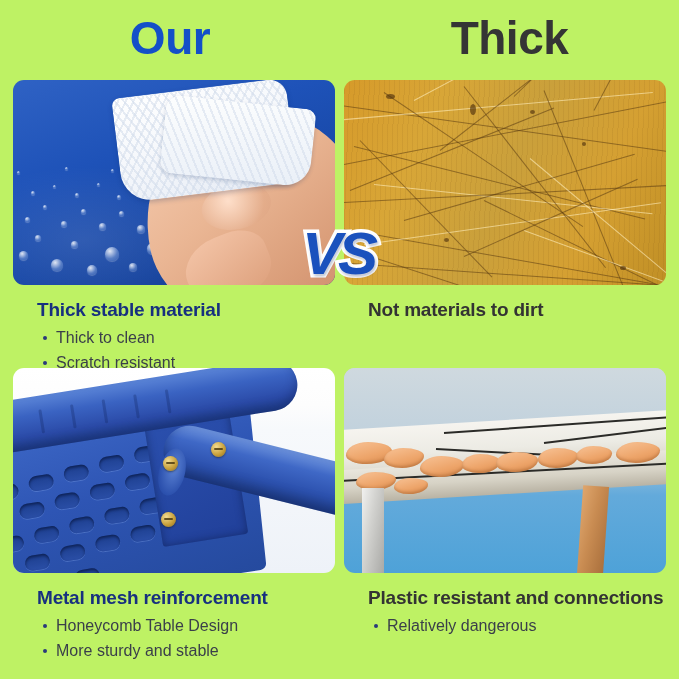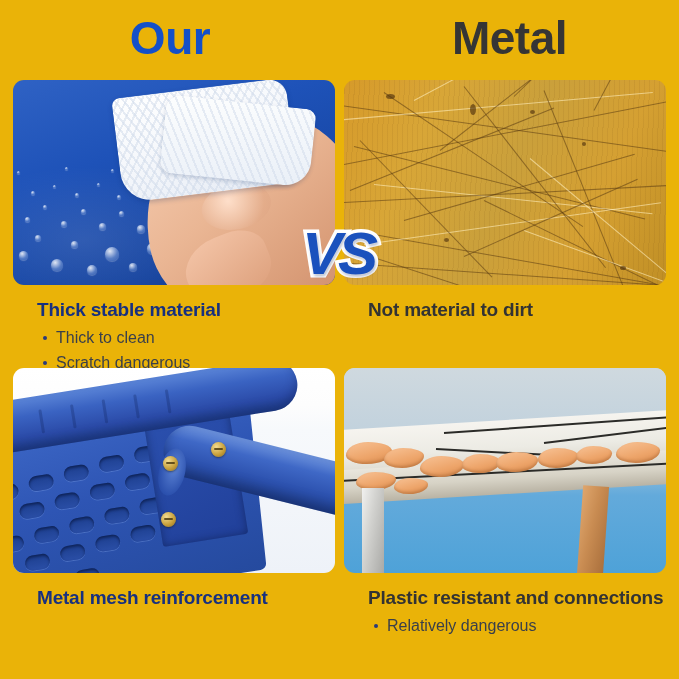--- a/index.html
+++ b/index.html
@@ -12,21 +12,21 @@
     height: 679px;
     overflow: hidden;
     font-family: "Liberation Sans", sans-serif;
     -webkit-font-smoothing: antialiased;
   }
 
   .page {
     position: relative;
     width: 679px;
     height: 679px;
-    background: #eab308;
+    background: #bef264;
   }
 
   
   .header-row {
     position: absolute;
     top: 0;
     left: 0;
     width: 679px;
     height: 78px;
   }
@@ -374,21 +374,21 @@
     background: #2a3a7a;
   }
 </style>
 </head>
 <body>
 
 <div class="page">
 
   <div class="header-row">
     <div class="header-title header-our">Our</div>
-    <div class="header-title header-other">Metal</div>
+    <div class="header-title header-other">Thick</div>
   </div>
 
   <div class="cmp-row row-1">
 
     <div class="cell left">
       <div class="photo ph-frosted">
         <div class="droplets">
           <div class="drop" style="left:6px;  top:96px; width:9px;  height:9px;"></div>
           <div class="drop" style="left:22px; top:80px; width:6px;  height:6px;"></div>
           <div class="drop" style="left:38px; top:104px;width:12px; height:12px;"></div>
@@ -427,21 +427,21 @@
           <div class="knuckle" style="left:58px;  top:70px; width:70px; height:46px;"></div>
         </div>
         <div class="thumb"></div>
         <div class="wipe"></div>
         <div class="wipe2"></div>
       </div>
       <div class="caption">
         <div class="cap-head blue">Thick stable material</div>
         <ul class="cap-list">
           <li>Thick to clean</li>
-          <li>Scratch dangerous</li>
+          <li>Scratch resistant</li>
         </ul>
       </div>
     </div>
 
     <div class="cell right">
       <div class="photo ph-wood">
         <div class="scratches">
           <div class="sc" style="left:-10px; top:24px;  width:340px; transform:rotate(8deg);"></div>
           <div class="sc light" style="left:-10px; top:40px; width:320px; transform:rotate(-5deg);"></div>
           <div class="sc" style="left:10px;  top:66px;  width:300px; transform:rotate(14deg);"></div>
@@ -468,21 +468,21 @@
           <div class="sc" style="left:120px; top:176px; width:190px; transform:rotate(-24deg);"></div>
           <div class="knot" style="left:42px;  top:14px;  width:9px;  height:5px;"></div>
           <div class="knot" style="left:126px; top:24px;  width:6px;  height:11px;"></div>
           <div class="knot" style="left:186px; top:30px;  width:5px;  height:4px;"></div>
           <div class="knot" style="left:238px; top:62px;  width:4px;  height:4px;"></div>
           <div class="knot" style="left:100px; top:158px; width:5px;  height:4px;"></div>
           <div class="knot" style="left:276px; top:186px; width:6px;  height:4px;"></div>
         </div>
       </div>
       <div class="caption">
-        <div class="cap-head dark">Not material to dirt</div>
+        <div class="cap-head dark">Not materials to dirt</div>
       </div>
     </div>
 
     <div class="vs-badge vs-row1">VS</div>
   </div>
 
   <div class="cmp-row row-2">
 
     <div class="cell left">
       <div class="photo ph-mesh">
@@ -519,20 +519,24 @@
           <div class="ridge" style="left:188px;"></div>
         </div>
         <div class="leg"></div>
         <div class="leg-cap"></div>
         <div class="screw" style="left:198px; top:74px;"></div>
         <div class="screw" style="left:150px; top:88px;"></div>
         <div class="screw" style="left:148px; top:144px;"></div>
       </div>
       <div class="caption">
         <div class="cap-head blue">Metal mesh reinforcement</div>
+        <ul class="cap-list">
+          <li>Honeycomb Table Design</li>
+          <li>More sturdy and stable</li>
+        </ul>
       </div>
     </div>
 
     <div class="cell right">
       <div class="photo ph-broken">
         <div class="sky-band"></div>
         <div class="table-top"></div>
         <div class="table-slab"></div>
         <div class="crack-line" style="left:100px; top:64px;  width:240px; transform:rotate(-4deg);"></div>
         <div class="crack-line" style="left:92px;  top:80px;  width:150px; transform:rotate(3deg);"></div>

